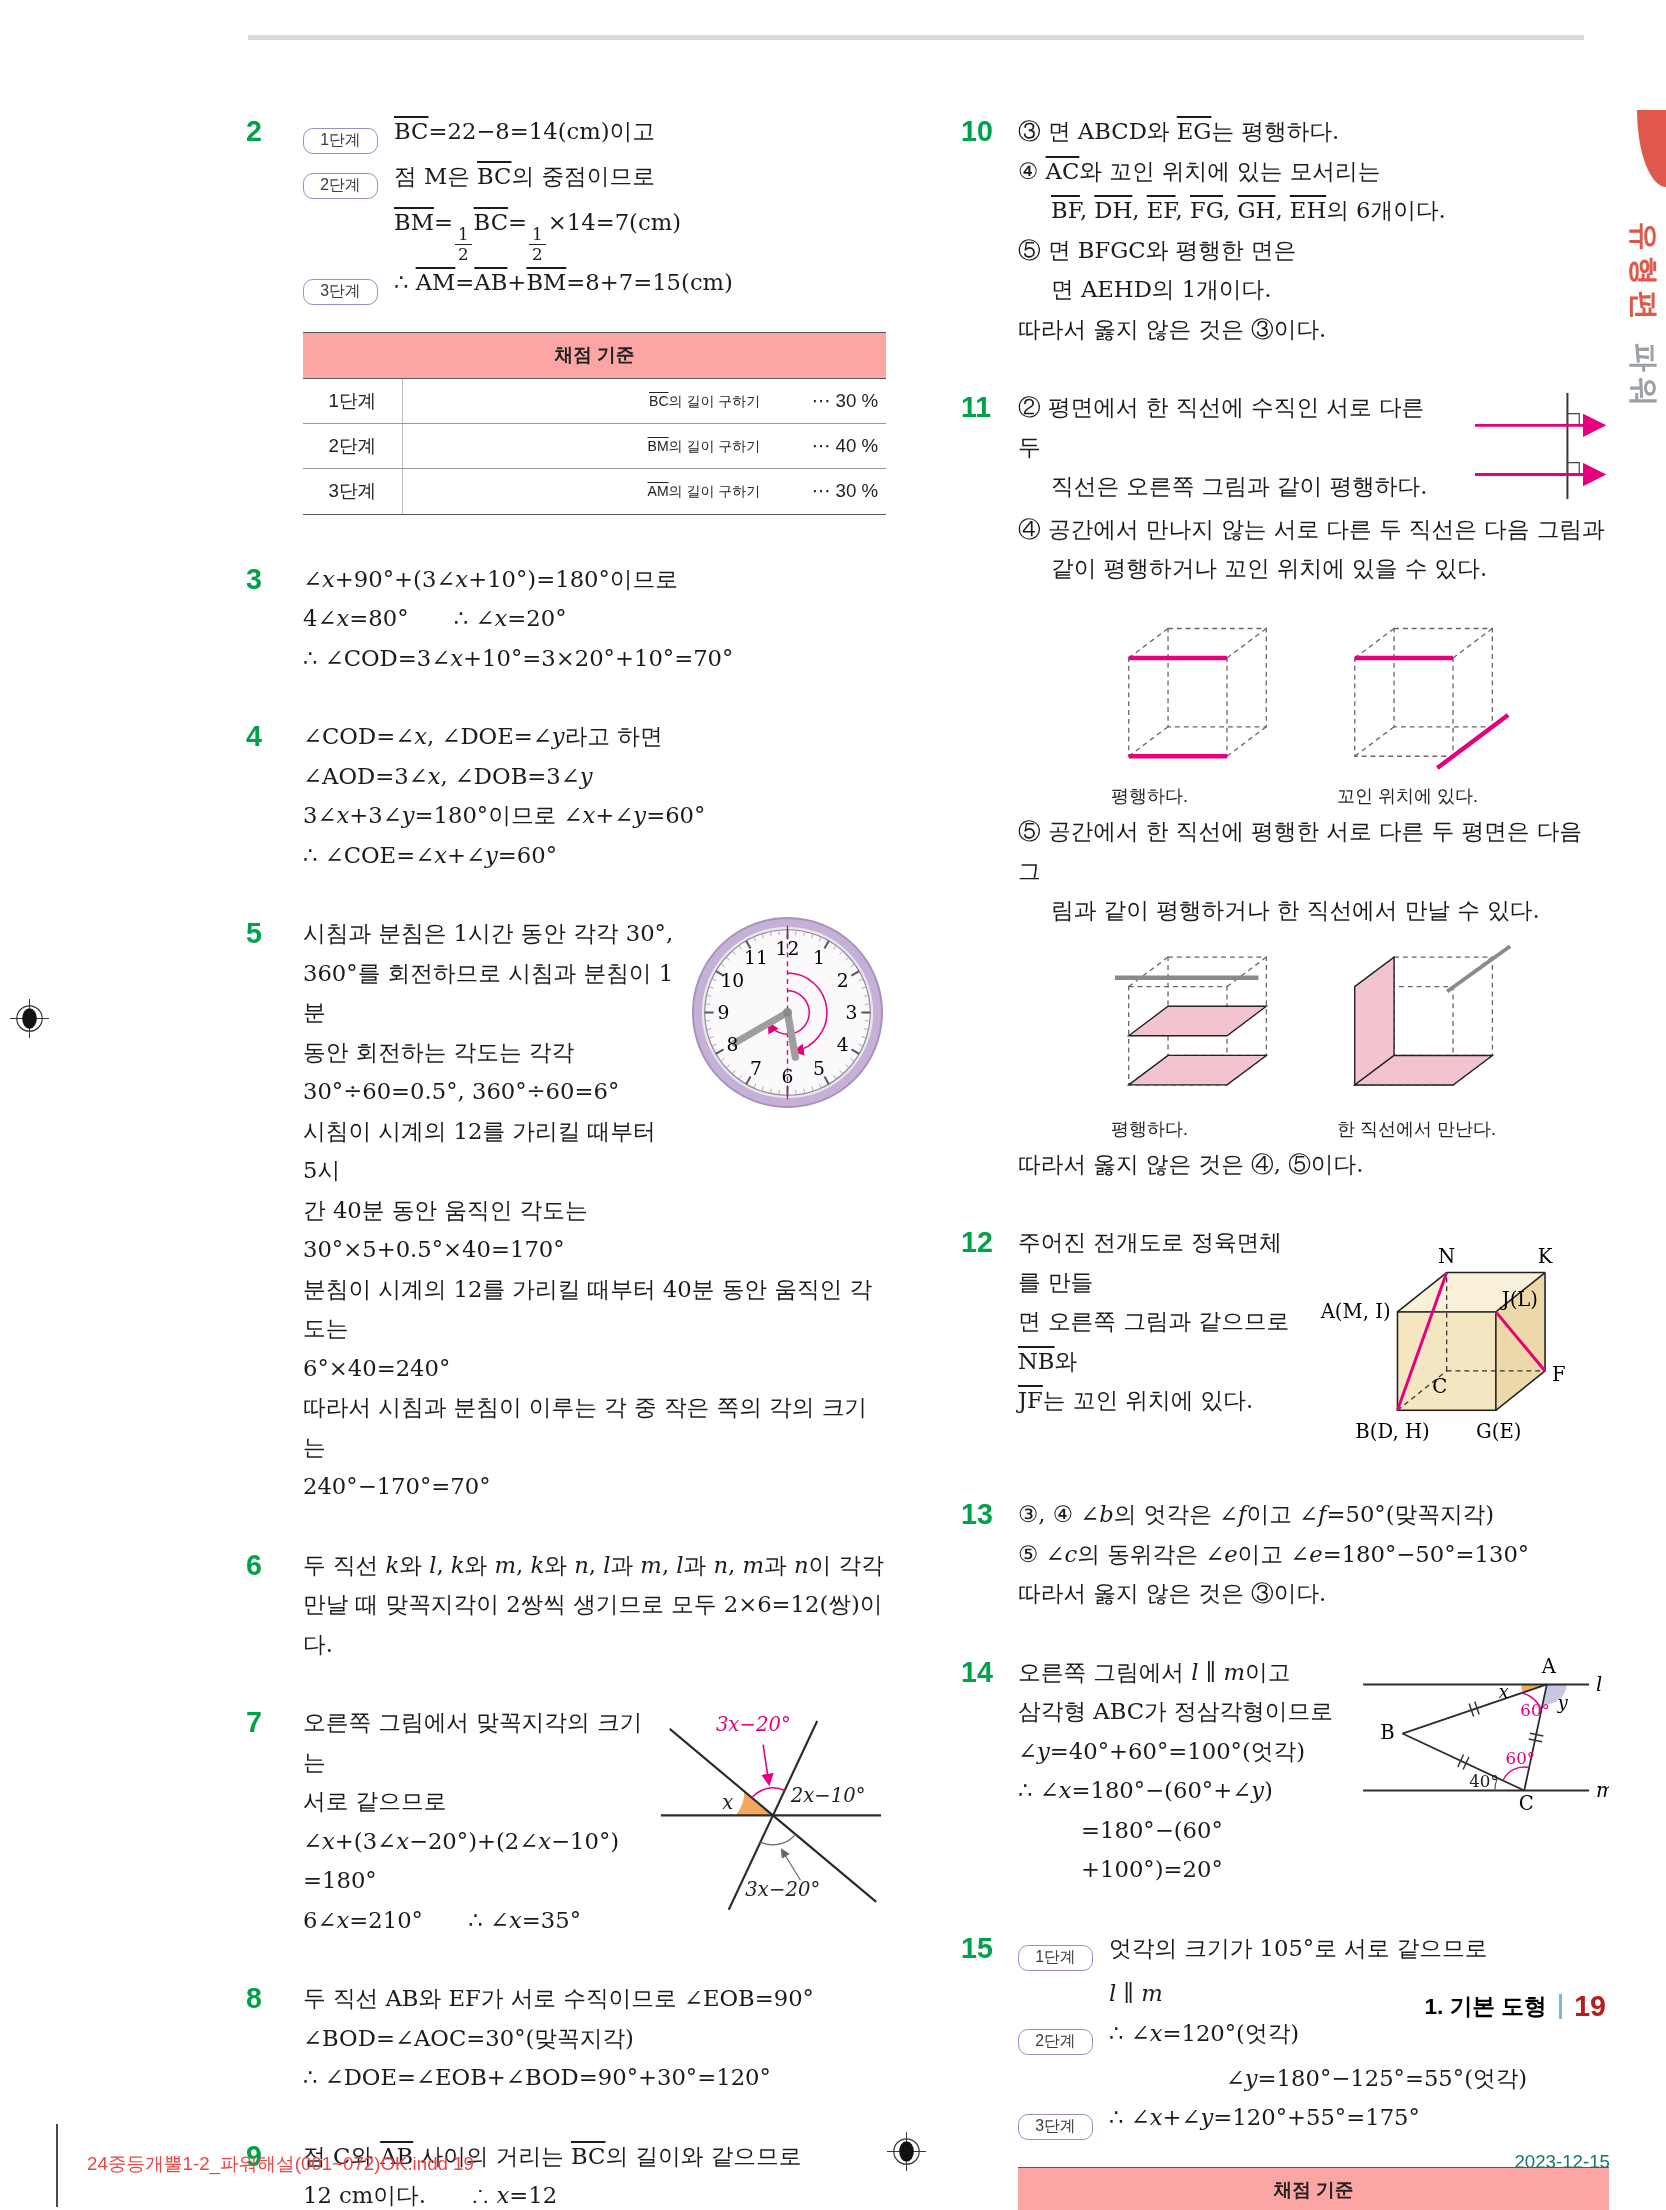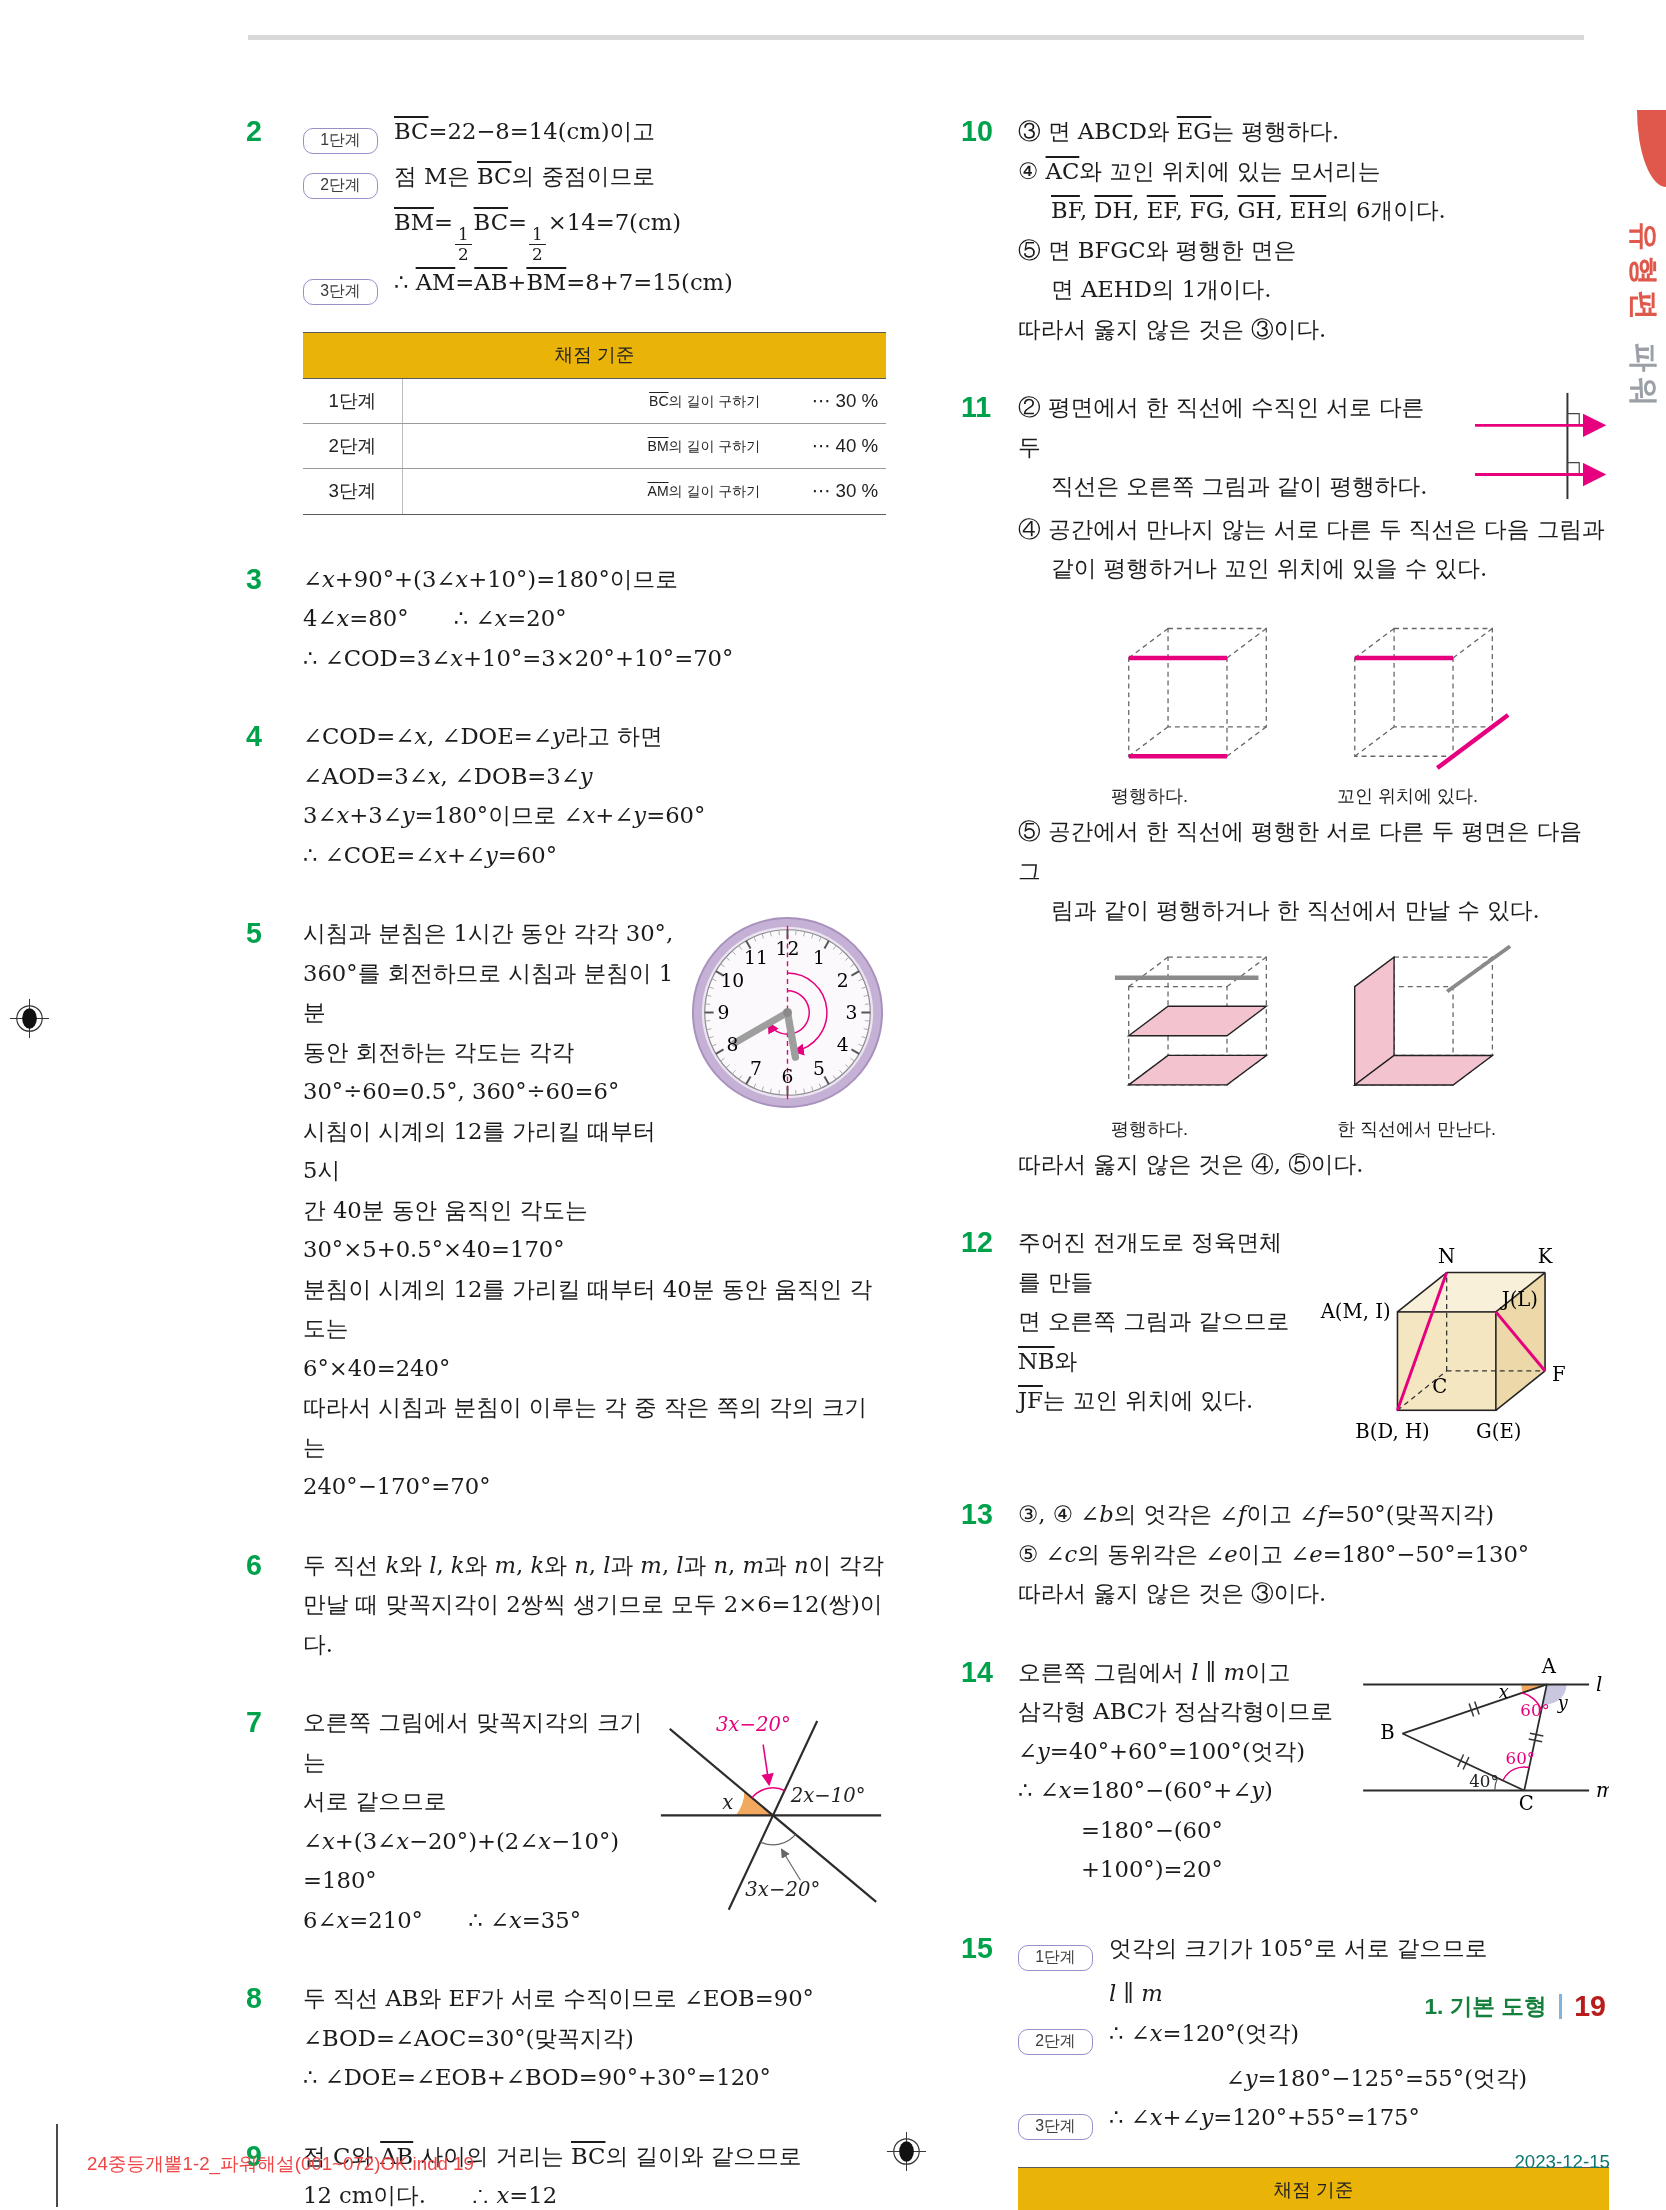--- a/index.html
+++ b/index.html
@@ -24,21 +24,21 @@
   i{font-style:italic;}
   .ov{text-decoration:overline;}
   .srow{display:flex;align-items:flex-start;}
   .bcol{flex:none;width:91px;padding-top:5.9px;}
   .badge{display:inline-block;min-width:61px;text-align:center;border:1.6px solid #9c8cc8;border-radius:9.9px;
          font:15.8px "Liberation Sans",sans-serif;color:#3c3c3c;padding:1px 5.9px 2px;background:#fff;}
   .stext{flex:1;}
   
   .score{width:100%;border-collapse:collapse;margin:23.6px 0 5.9px 0;font-family:"Liberation Sans",sans-serif;
          font-size:18.7px;color:#222;border-top:1.6px solid #5a5a5a;}
-  .score th{background:#eab308;font-weight:400;text-align:center;padding:5.9px 0;border-bottom:1.3px solid #5a5a5a;}
+  .score th{background:#fca5a5;font-weight:700;text-align:center;padding:5.9px 0;border-bottom:1.3px solid #5a5a5a;}
   .score td{border-bottom:1.2px solid #9a9a9a;padding:5.9px 7.9px;}
   .score tr:last-child td{border-bottom:1.6px solid #5a5a5a;}
   .score .c1{width:83px;text-align:center;border-right:1.2px solid #bdbdbd;}
   .score .c2{font-size:14px;text-align:right;}
   .score .c3{width:102px;text-align:right;white-space:nowrap;}
   .frac{display:inline-flex;flex-direction:column;text-align:center;vertical-align:-0.6em;line-height:1.12;font-size:0.74em;margin:0 2px;}
   .ft{border-bottom:1.4px solid #222;padding:0 3px;}
   .fb{padding:0 3px;}
   
   .figR{float:right;margin:0 0 5.9px 11.8px;}
@@ -47,21 +47,21 @@
   .figcap{font:18px "Liberation Sans",sans-serif;color:#222;margin-top:2px;}
   svg text{font-family:"DejaVu Serif","Liberation Serif",serif;}
   
   .tab-shape{position:absolute;right:0;top:110px;width:29.6px;height:77px;background:#e0574b;border-bottom-left-radius:100%;}
   .tabtext{position:absolute;left:1533px;top:296px;width:221px;text-align:center;transform:rotate(90deg);
            font:700 29.6px "Liberation Sans",sans-serif;letter-spacing:4.9px;white-space:nowrap;}
   .tabtext .t1{color:#e0574b;}
   .tabtext .t2{color:#9aa0a6;margin-left:17.7px;}
   
   .pagelabel{position:absolute;right:61px;top:1990px;display:flex;align-items:center;gap:11.8px;}
-  .chap{font:700 22.7px "Liberation Sans",sans-serif;color:#15803d;}
+  .chap{font:700 22.7px "Liberation Sans",sans-serif;color:#000000;}
   .pbar{width:3.9px;height:25.6px;background:#7fb3e0;}
   .pno{font:700 28.6px "Liberation Sans",sans-serif;color:#b91c1c;}
   .footL{position:absolute;left:87px;top:2151px;font:18.7px "Liberation Sans",sans-serif;color:#ef4444;}
   .footR{position:absolute;right:57px;top:2151px;font:18.7px "Liberation Sans",sans-serif;color:#0f766e;}
   .foot-tick{position:absolute;left:56px;top:2124px;width:2px;height:83px;background:#4a4a4a;}
   .reg{position:absolute;}
 </style>
 </head>
 <body>
 

